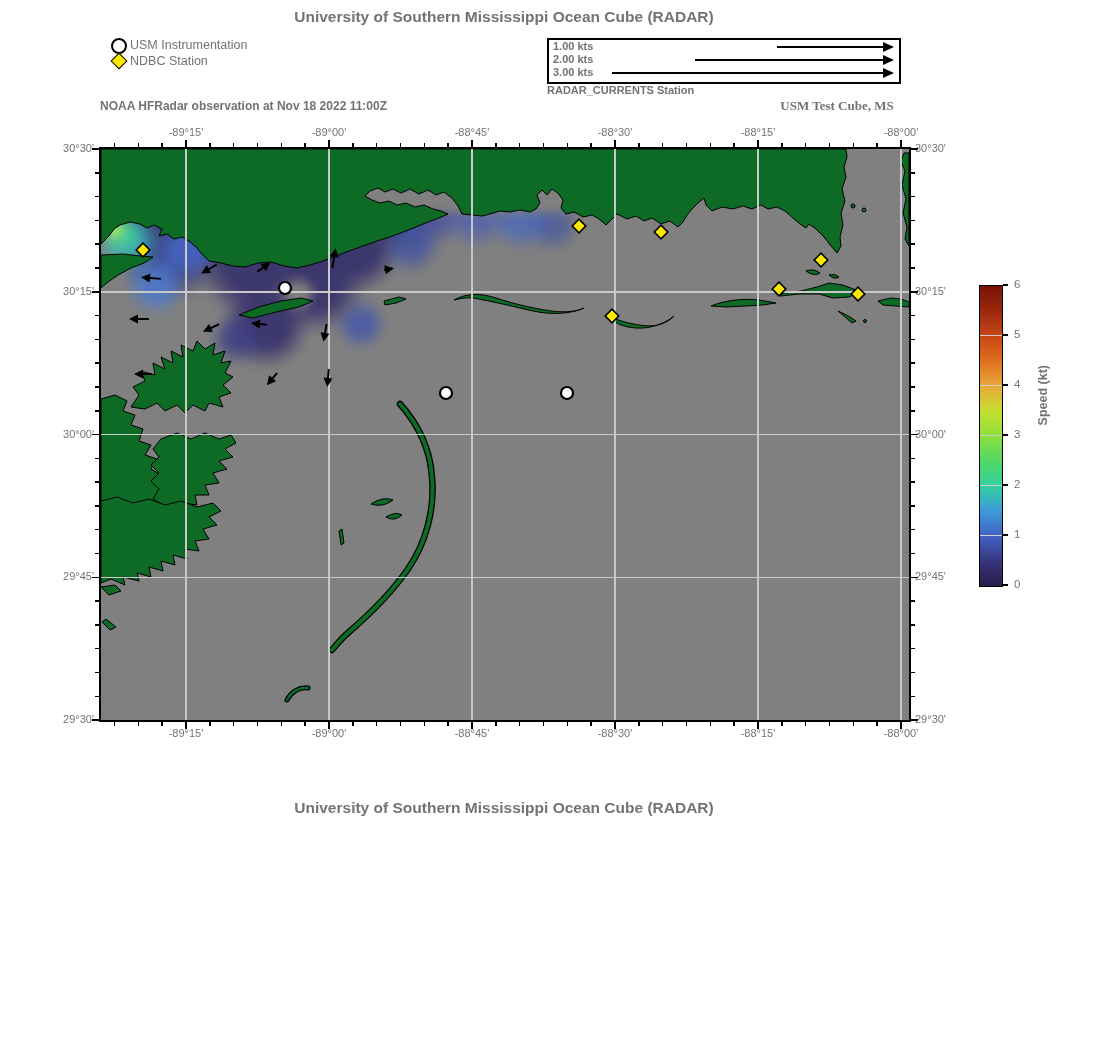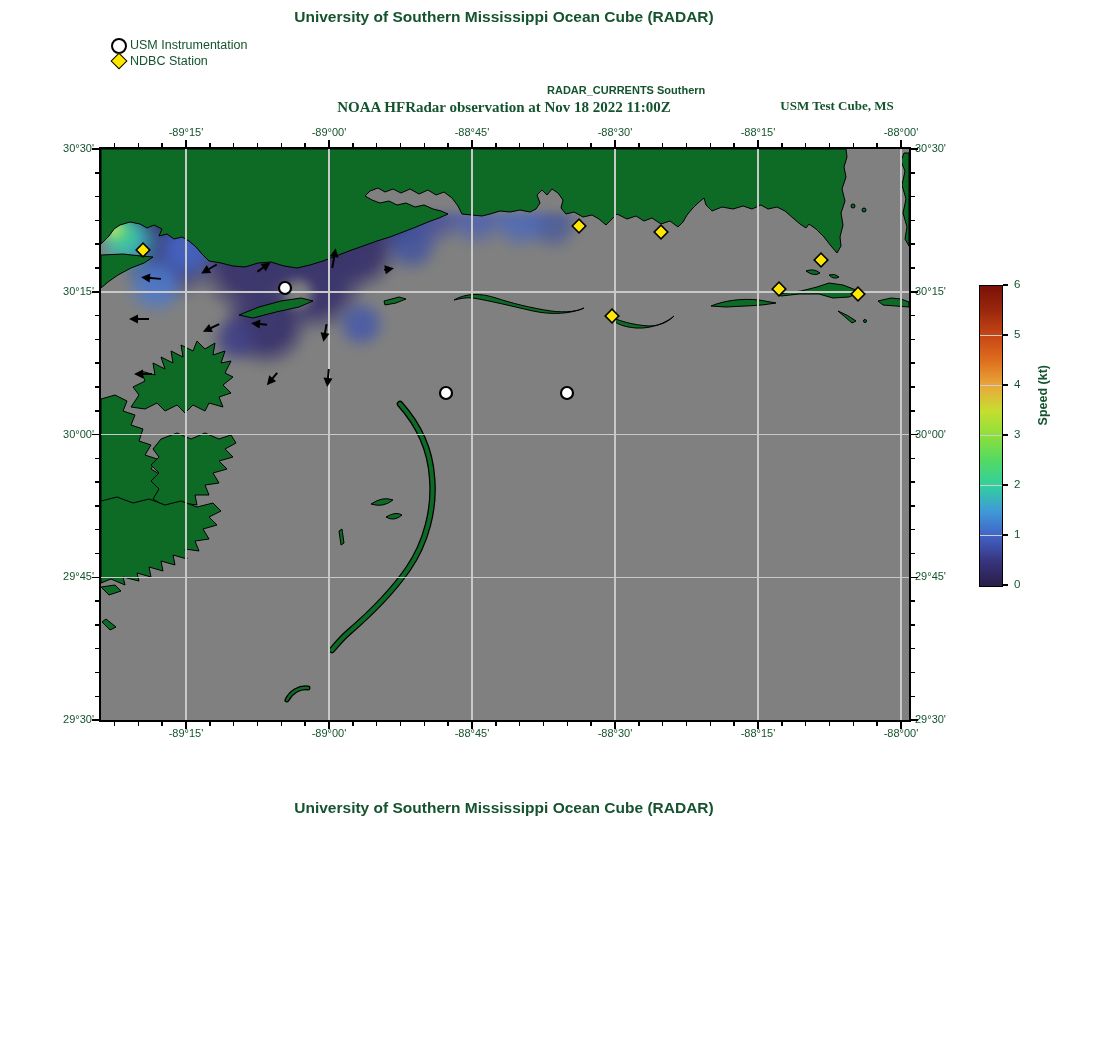--- a/index.html
+++ b/index.html
@@ -1,32 +1,32 @@
 <!DOCTYPE html>
 <html><head>
 <meta charset="utf-8">
 <style>
   html,body{margin:0;padding:0;background:#fff;}
   #fig{position:relative;width:1100px;height:1050px;background:#fff;
-       font-family:"Liberation Sans","DejaVu Sans",sans-serif;color:#14532d;overflow:hidden;}
+       font-family:"Liberation Sans","DejaVu Sans",sans-serif;color:#737373;overflow:hidden;}
   .abs{position:absolute;}
   #top-title{left:100px;top:8px;width:808px;text-align:center;font-size:15.5px;font-weight:bold;}
   #footer-title{left:100px;top:799px;width:808px;text-align:center;font-size:15.5px;font-weight:bold;}
   .legend-label{font-size:12.5px;font-weight:normal;}
   #legend-circle{left:111px;top:38px;width:12px;height:12px;border:2px solid #000;border-radius:50%;background:#fff;}
   #legend-diamond{left:113px;top:55px;width:10px;height:10px;border:1.5px solid #000;background:#FFE800;transform:rotate(45deg);}
   #scale-box{left:547px;top:38px;width:350px;height:42px;border:2.5px solid #000;background:#fff;}
   .scale-row{position:relative;height:13px;}
   .scale-row .lbl{position:absolute;left:4px;top:0;font-size:11px;font-weight:bold;line-height:13px;}
   .scale-row .shaft{position:absolute;right:16px;top:6px;height:1.5px;background:#000;}
   .scale-row .head{position:absolute;right:5px;top:1.5px;width:0;height:0;
       border-left:11px solid #000;border-top:5px solid transparent;border-bottom:5px solid transparent;}
   #scale-caption{left:547px;top:84px;font-size:11px;font-weight:bold;}
-  #subtitle{left:100px;top:99px;width:808px;text-align:center;font-size:15px;font-weight:bold;
-            font-family:Liberation Serif, serif;}
+  #subtitle{left:100px;top:99px;width:808px;text-align:left;font-size:12px;font-weight:bold;
+            font-family:Liberation Sans, sans-serif;}
   #range-label{left:762px;top:98px;width:150px;text-align:center;font-size:13px;font-weight:bold;
             font-family:"Liberation Serif","DejaVu Serif",serif;}
   #map{left:99px;top:147px;width:808px;height:571px;border:2px solid #000;background:#808080;overflow:hidden;position:absolute;}
   #speed-field{position:absolute;left:0;top:64px;width:520px;height:215px;filter:blur(5px);opacity:.96;
     background:
     radial-gradient(circle 18px at 197px 81px,#808080 55%,rgba(128,128,128,0) 100%),
     radial-gradient(circle 13px at 13px 16px,#A8E468 40%,rgba(168,228,104,0) 100%),
     radial-gradient(circle 22px at 20px 21px,rgba(67,206,143,.95) 30%,rgba(67,206,143,0) 100%),
     radial-gradient(circle 34px at 28px 28px,rgba(56,188,194,.9) 30%,rgba(56,188,194,0) 100%),
     radial-gradient(circle 35px at 85px 36px,rgba(68,104,204,.85) 40%,rgba(68,104,204,0) 100%),
@@ -68,21 +68,38 @@
 
 <div id="fig">
 
   <div id="top-title" class="abs">University of Southern Mississippi Ocean Cube (RADAR)</div>
 
   <div id="legend-circle" class="abs"></div>
   <div class="abs legend-label" style="left:130px;top:38px;">USM Instrumentation</div>
   <div id="legend-diamond" class="abs"></div>
   <div class="abs legend-label" style="left:130px;top:54px;">NDBC Station</div>
 
-  <div id="scale-caption" class="abs">RADAR_CURRENTS Southern</div>
+  <div id="scale-box" class="abs">
+      <div class="scale-row">
+        <div class="lbl">1.00 kts</div>
+        <div class="shaft" style="width: 105.6px;"></div>
+        <div class="head"></div>
+      </div>
+      <div class="scale-row">
+        <div class="lbl">2.00 kts</div>
+        <div class="shaft" style="width: 188.1px;"></div>
+        <div class="head"></div>
+      </div>
+      <div class="scale-row">
+        <div class="lbl">3.00 kts</div>
+        <div class="shaft" style="width: 270.6px;"></div>
+        <div class="head"></div>
+      </div>
+    </div>
+  <div id="scale-caption" class="abs">RADAR_CURRENTS Station</div>
 
   <div id="subtitle" class="abs">NOAA HFRadar observation at Nov 18 2022 11:00Z</div>
   <div id="range-label" class="abs">USM Test Cube, MS</div>
 
   <div id="map">
     <div id="speed-field"></div>
 
     <svg id="land" width="808" height="571" viewBox="0 0 808 571">
       <g fill="#0E6B26" stroke="#000" stroke-width="1" stroke-linejoin="round">
         <path d="M0,0 H745 L746,8 L743,18 L745,28 L741,40 L744,52 L740,64 L742,76 L739,88 L740,97 L736,104 L730,97 L723,88 L715,80 L708,75 L705,79 L699,75 L692,69 L684,62 L676,58 L667,60 L660,56 L651,60 L642,57 L632,60 L621,58 L611,62 L605,56 L603,49 L597,54 L591,60 L586,66 L582,73 L577,78 L569,72 L560,75 L551,69 L543,72 L535,67 L526,70 L516,65 L511,70 L505,76 L498,70 L491,66 L482,68 L473,63 L465,65 L460,59 L462,51 L457,44 L451,40 L446,46 L441,41 L436,46 L439,54 L435,60 L429,63 L419,61 L409,63 L399,62 L389,65 L381,67 L361,65 L357,57 L351,49 L343,43 L335,46 L327,41 L318,45 L309,40 L300,44 L292,40 L284,43 L277,39 L269,42 L264,47 L271,51 L279,54 L288,52 L296,56 L305,54 L314,58 L323,56 L332,60 L340,62 L347,65 L338,69 L327,73 L315,78 L302,83 L289,88 L276,92 L262,97 L248,102 L235,107 L222,112 L209,116 L196,119 L183,117 L170,113 L157,114 L144,118 L132,117 L120,114 L108,112 L101,105 L95,98 L88,92 L81,88 L73,90 L66,85 L58,87 L61,80 L53,76 L46,79 L39,75 L29,73 L19,76 L13,80 L8,87 L3,92 L0,95 Z"></path>

